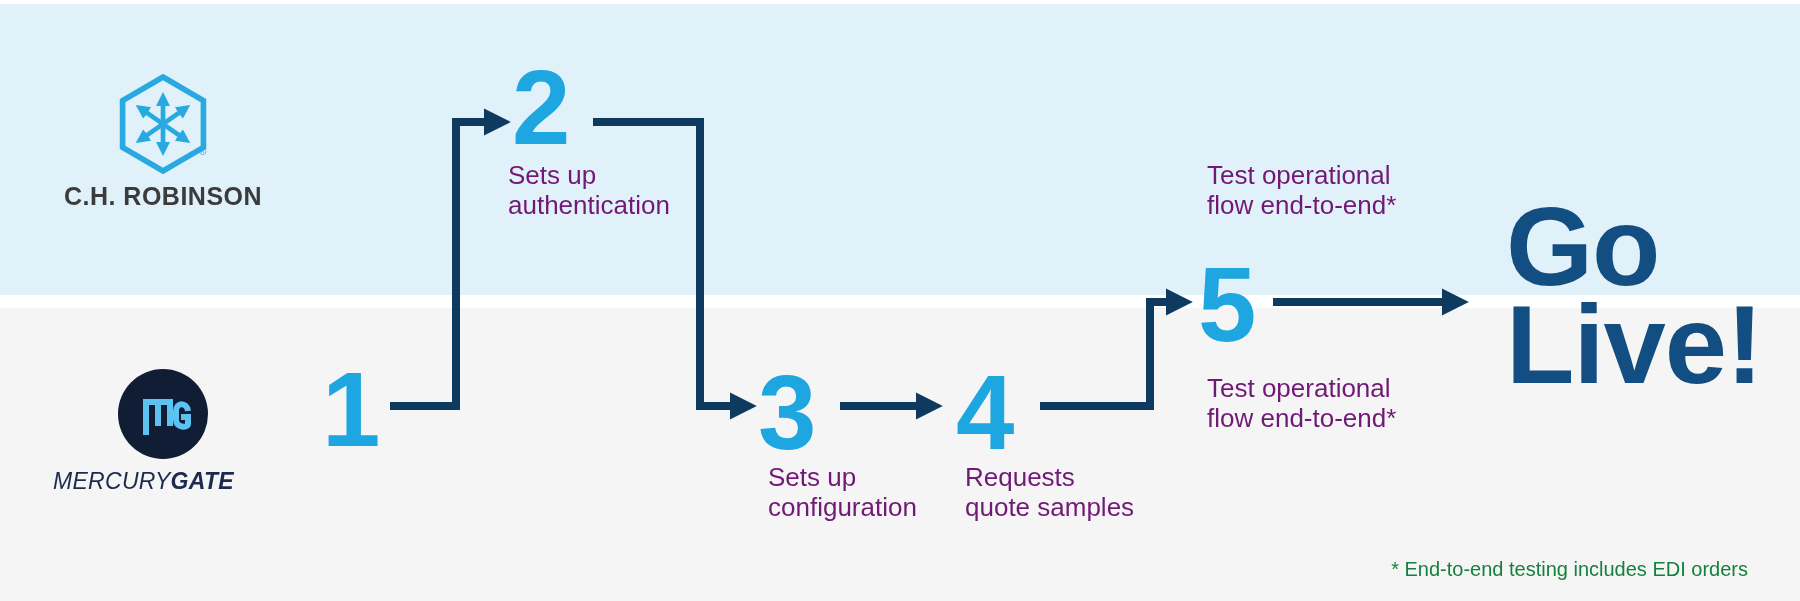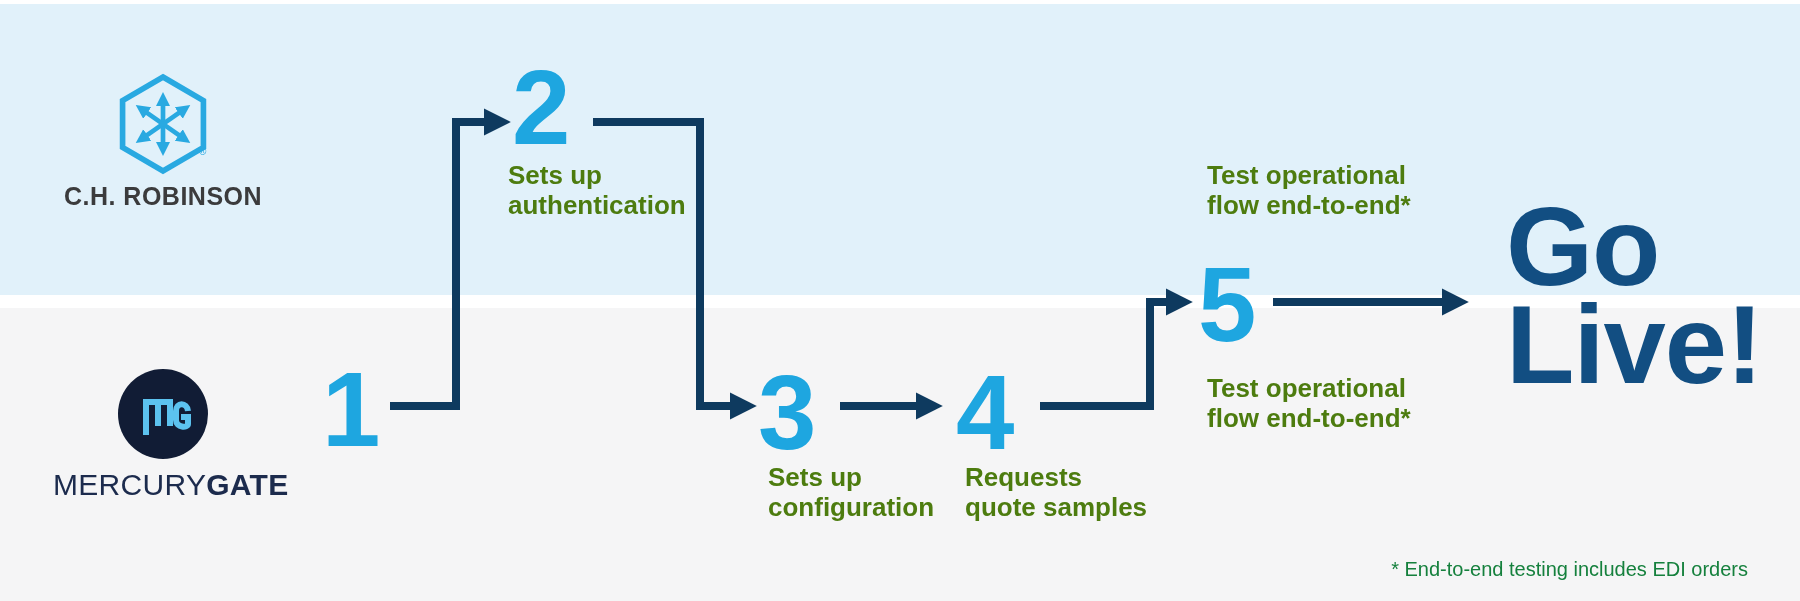--- a/index.html
+++ b/index.html
@@ -8,40 +8,40 @@
     font-family:"Liberation Sans", sans-serif;
   }
   .lane-top{position:absolute;left:0;top:4px;width:1800px;height:291px;background:#E1F1FA;}
   .lane-bottom{position:absolute;left:0;top:308px;width:1800px;height:293px;background:#F5F5F6;}
   .flow-svg{position:absolute;left:0;top:0;width:1800px;height:601px;}
   .num{
     position:absolute;font-size:105px;font-weight:bold;line-height:1;
     color:#1EA6E0;letter-spacing:-2px;
   }
   .lbl{
-    position:absolute;font-size:26px;font-weight:bold;line-height:30px;
-    color:#4d7c0f;white-space:pre-line;
+    position:absolute;font-size:26px;font-weight:normal;line-height:30px;
+    color:#701a75;white-space:pre-line;
   }
   .golive{
     position:absolute;left:1506px;top:198px;font-size:112px;font-weight:bold;
     line-height:98px;color:#124E82;letter-spacing:-1px;white-space:pre-line;
   }
   .footnote{
     position:absolute;right:52px;top:558px;font-size:20px;font-weight:normal;color:#15803d;
   }
   .chr-logo{position:absolute;left:116px;top:72px;}
   .chr-reg{position:absolute;left:199px;top:146px;font-size:10px;color:#29A9E1;}
   .chr-name{
     position:absolute;left:58px;top:182px;width:210px;text-align:center;
     font-size:25px;font-weight:bold;letter-spacing:0.5px;color:#3B3B3C;
   }
   .mg-logo{position:absolute;left:118px;top:369px;}
   .mg-name{
     position:absolute;left:53px;top:468px;width:220px;text-align:left;
-    font-size:30px;color:#1C2B4D;letter-spacing:0.3px;
+    font-size:23px;color:#1C2B4D;letter-spacing:0.3px;font-style:italic;
   }
   .mg-name .pre{font-weight:500;}
   .mg-name .suf{font-weight:800;}
 </style>
 </head>
 <body>
 
 <div class="canvas">
 
   <div class="lane-top"></div>

